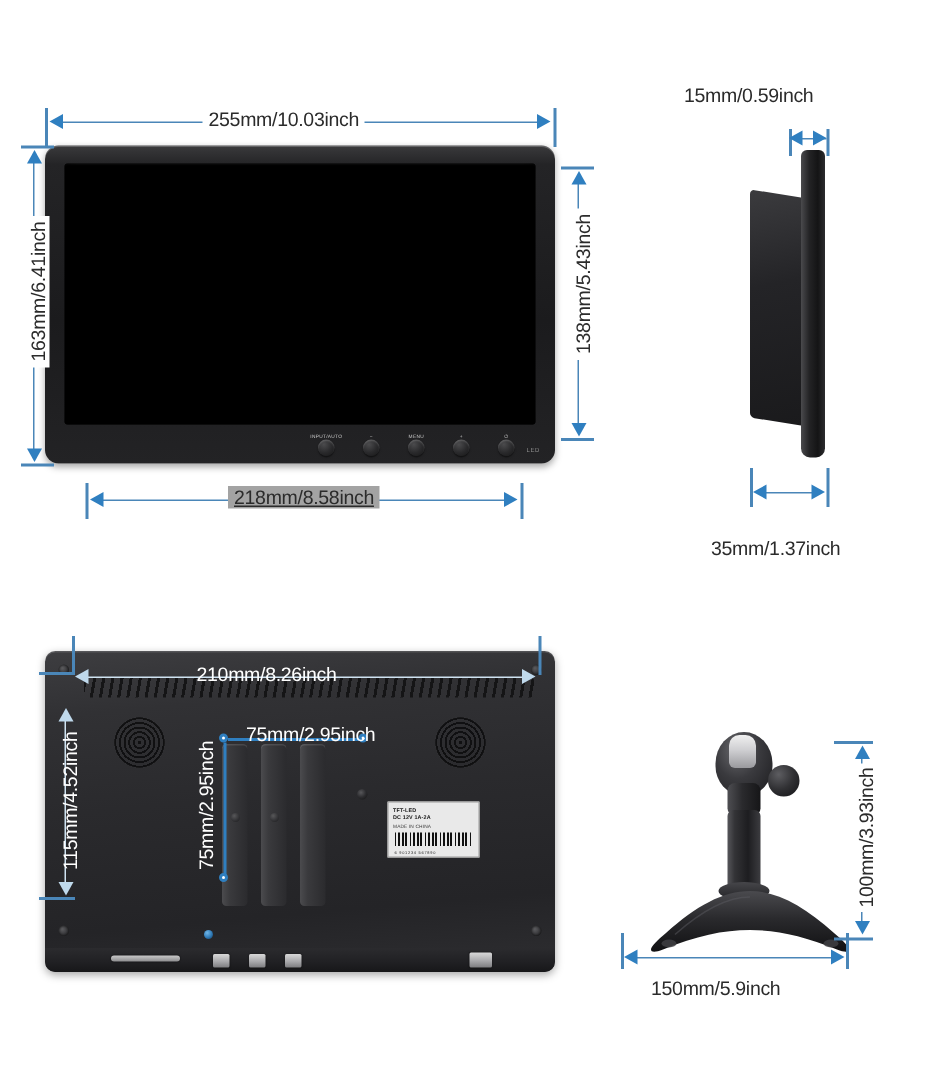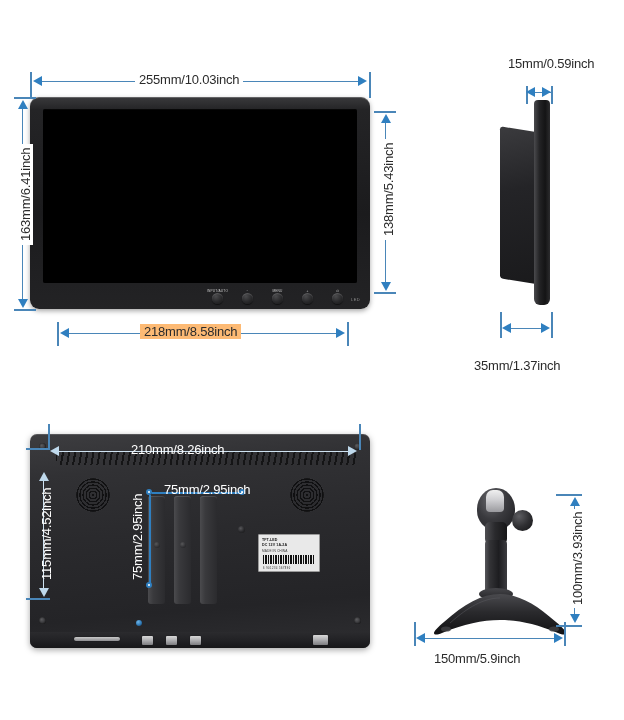--- a/index.html
+++ b/index.html
@@ -281,33 +281,33 @@
   <div class="vline" style="left:385px; top:119px; height:166px;"></div>
   <div class="arw arw-u" style="left:381px; top:114px;"></div>
   <div class="arw arw-d" style="left:381px; top:282px;"></div>
   <div class="dim-label vert" style="left:381px; top:240px; background:#fff; padding:0 4px;">138mm/5.43inch</div>
 
   <div class="ext-v" style="left:57px; top:322px; height:24px;"></div>
   <div class="ext-v" style="left:347px; top:322px; height:24px;"></div>
   <div class="hline" style="left:65px; top:333px; width:275px;"></div>
   <div class="arw arw-l" style="left:60px; top:328px;"></div>
   <div class="arw arw-r" style="left:336px; top:328px;"></div>
-  <div class="dim-label" style="left:140px; top:324px; background:#fdba74; padding:0 4px;">218mm/8.58inch</div>
+  <div class="dim-label" style="left:152px; top:324px; background:#a3a3a3; padding:0 4px;text-decoration:underline;">218mm/8.58inch</div>
 
   <div id="side-view">
     <div class="side-back"></div>
     <div class="side-edge"></div>
   </div>
 
   <div class="ext-v" style="left:526px; top:86px; height:18px;"></div>
   <div class="ext-v" style="left:551px; top:86px; height:18px;"></div>
   <div class="hline" style="left:526px; top:92px; width:25px;"></div>
   <div class="arw arw-l" style="left:526px; top:87px;"></div>
   <div class="arw arw-r" style="left:542px; top:87px;"></div>
-  <div class="dim-label" style="left:508px; top:56px;">15mm/0.59inch</div>
+  <div class="dim-label" style="left:456px; top:56px;">15mm/0.59inch</div>
 
   <div class="ext-v" style="left:500px; top:312px; height:26px;"></div>
   <div class="ext-v" style="left:551px; top:312px; height:26px;"></div>
   <div class="hline" style="left:507px; top:328px; width:38px;"></div>
   <div class="arw arw-l" style="left:502px; top:323px;"></div>
   <div class="arw arw-r" style="left:541px; top:323px;"></div>
   <div class="dim-label" style="left:474px; top:358px;">35mm/1.37inch</div>
 
   <div id="rear-view">
     <div class="rear-body"></div>

